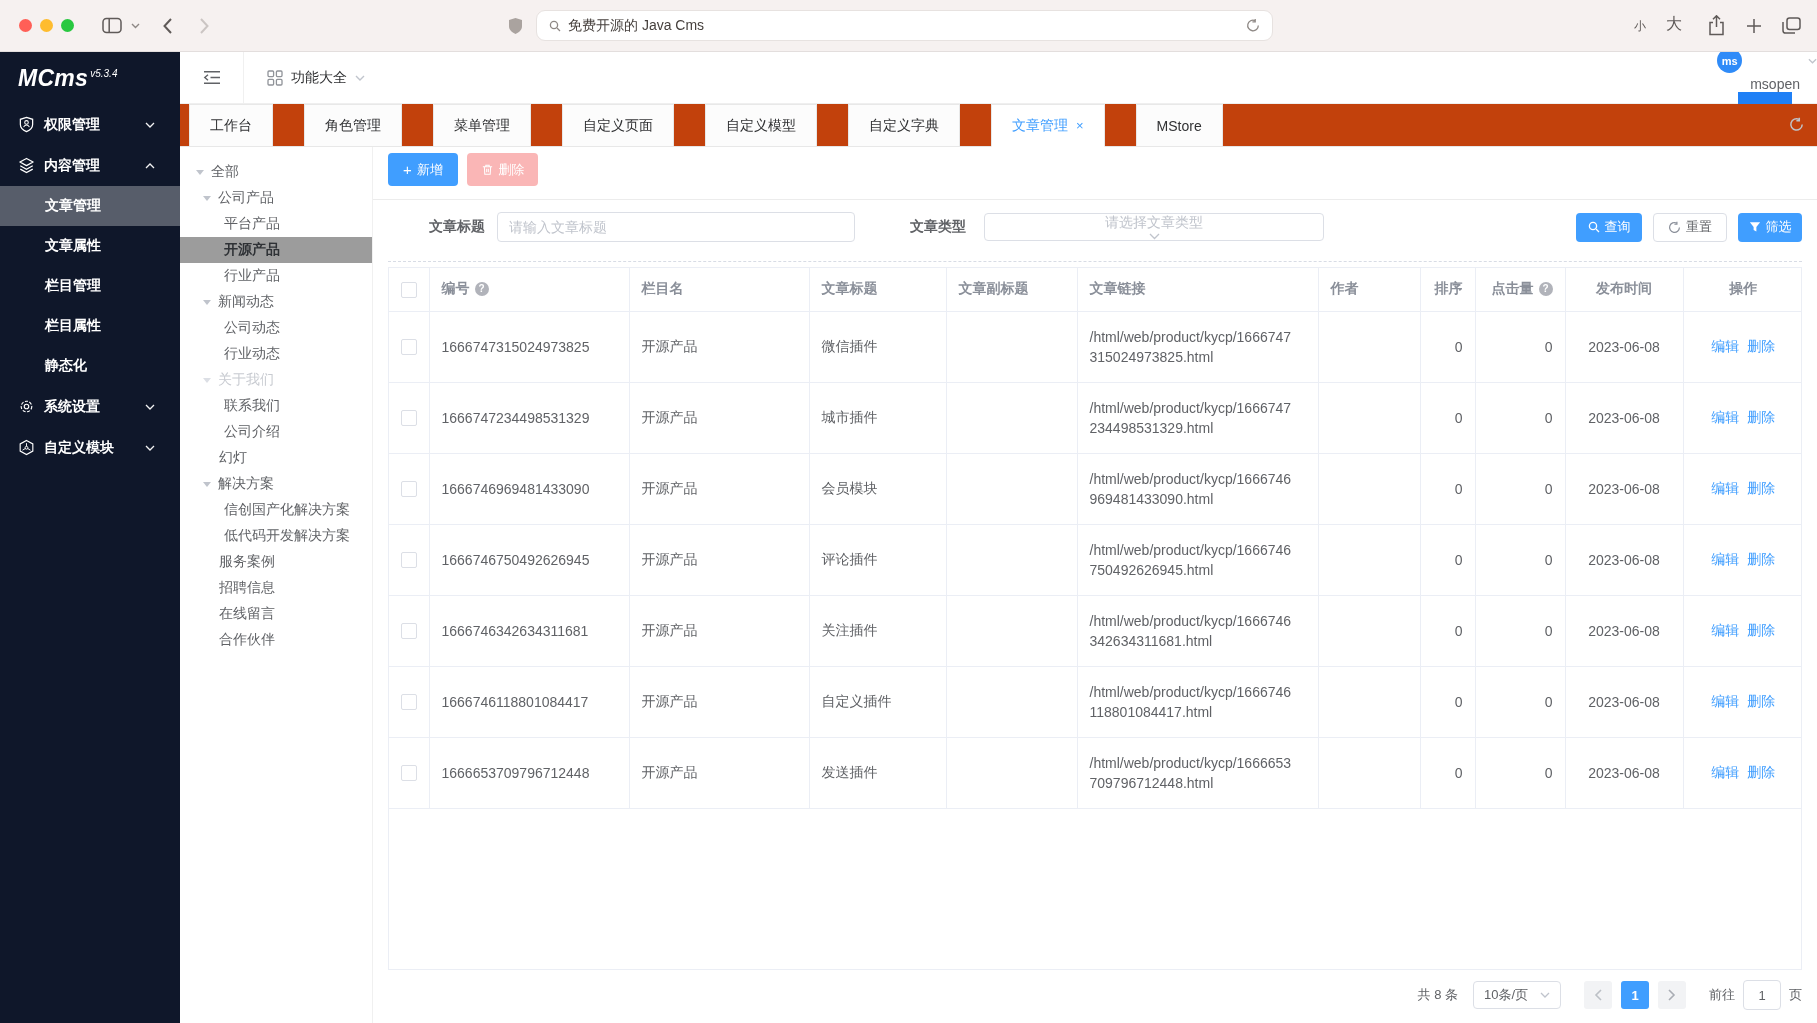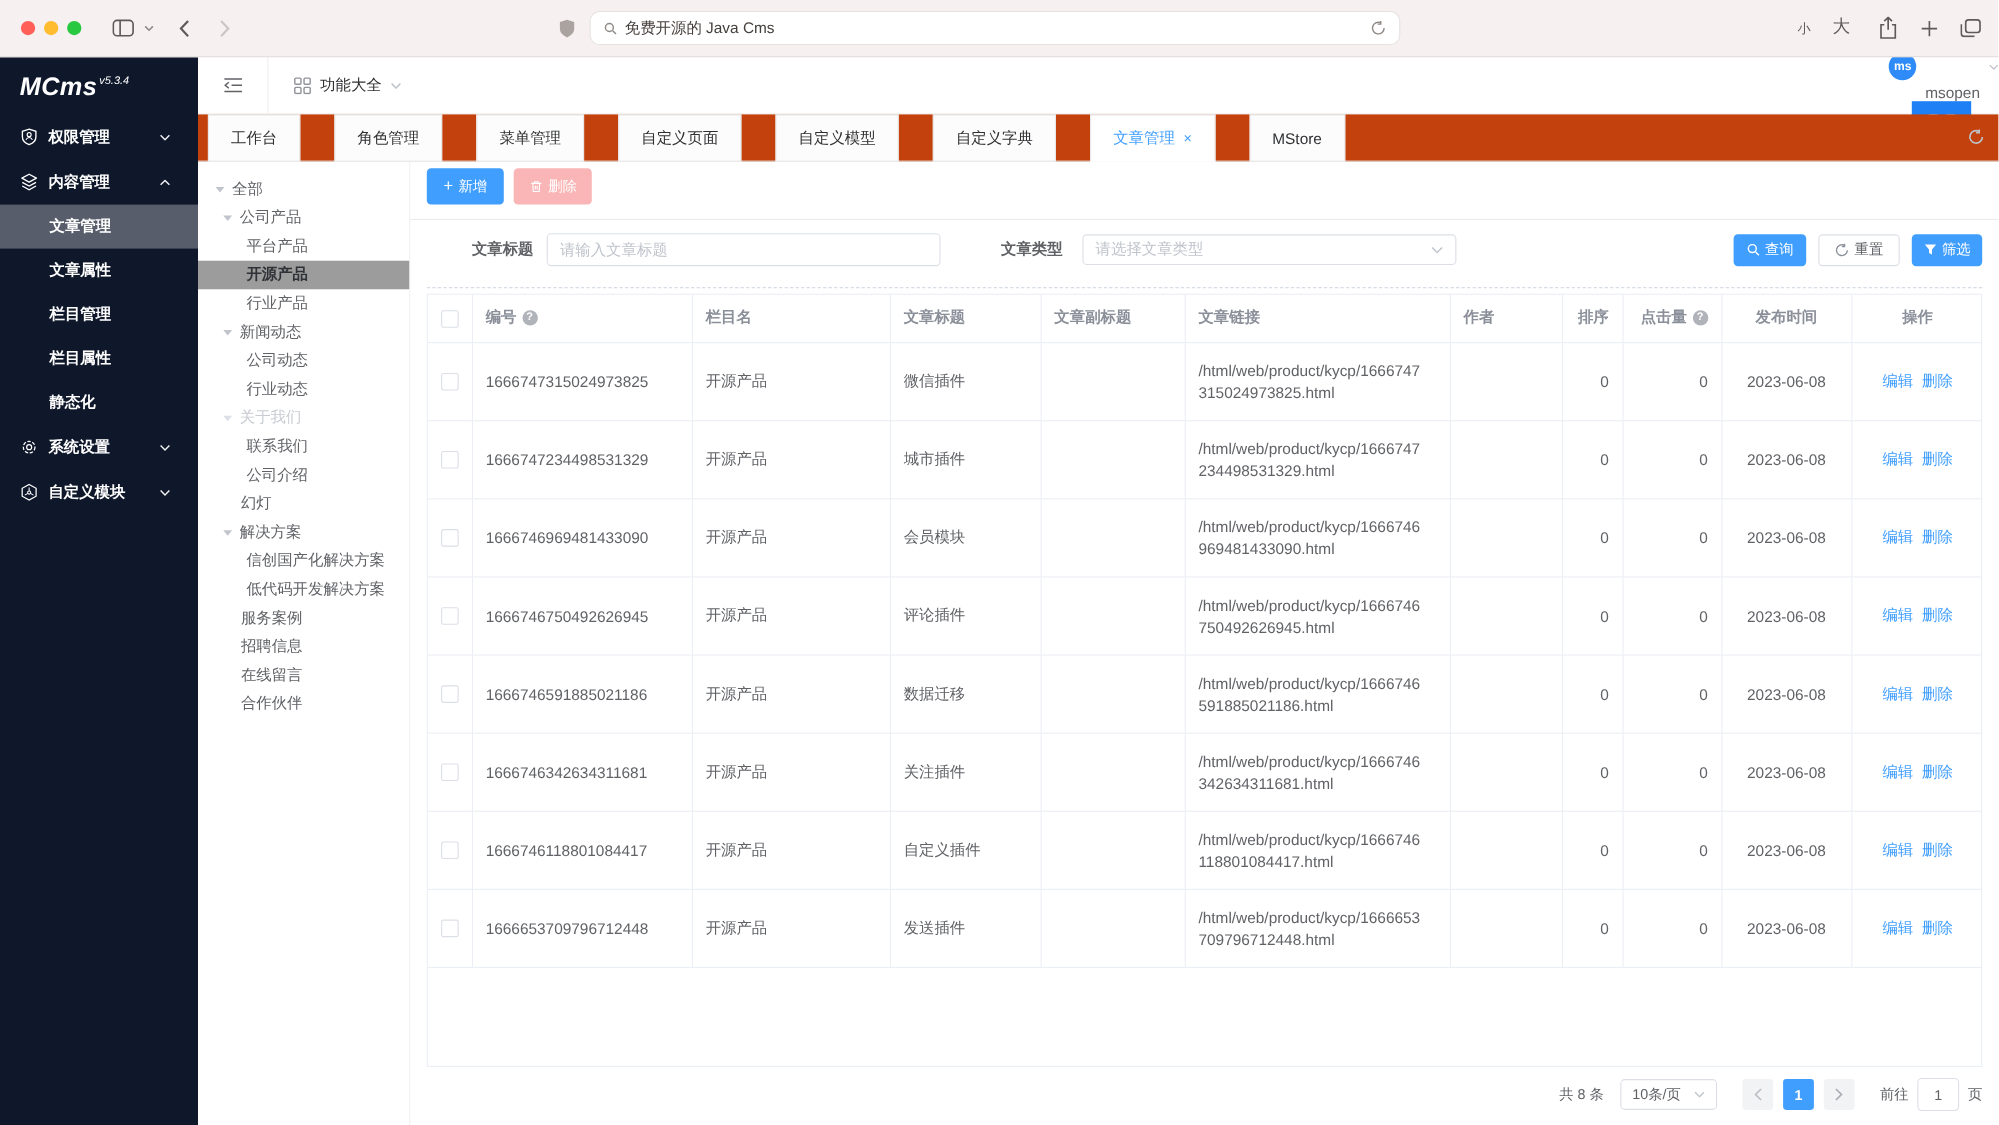--- a/index.html
+++ b/index.html
@@ -70,21 +70,21 @@
   .btn-add{width:70px;height:33px;background:#409eff;color:#fff;}
   .btn-del{width:71px;height:33px;background:#fab6b6;color:#fff;cursor:not-allowed;}
   .plus-g{font-size:15px;line-height:1;font-weight:400;}
   .solid-div{border-top:1px solid #ececec;margin:13px -15px 0 -15px;}
   .filter-row{display:flex;align-items:center;margin-top:12px;}
   .flt-label{font-size:14px;color:#606266;font-weight:600;}
   .flt-label-1{margin-left:41px;}
   .flt-input{width:334px;height:28px;margin-left:12px;border:1px solid #dcdfe6;border-radius:4px;padding:0 11px;font-size:14px;color:#606266;outline:none;font-family:inherit;}
   .flt-input::placeholder{color:#c0c4cc;}
   .flt-label-2{margin-left:55px;}
-  .flt-select{width:316px;height:26px;margin-left:18px;border:1px solid #dcdfe6;border-radius:4px;display:flex;align-items:center;justify-content:space-between;padding:0 11px;color:#c0c4cc;font-size:14px;background:#fff;cursor:pointer;}
+  .flt-select{width:316px;height:26px;margin-left:18px;border:1px solid #dcdfe6;border-radius:4px;display:flex;align-items:center;justify-content:space-between;padding:0 11px;color:#c0c4cc;font-size:14px;background:#fff;cursor:pointer;flex-direction:column;}
   .flt-btns{margin-left:auto;display:flex;gap:11px;}
   .btn-query{width:66px;height:29px;background:#409eff;color:#fff;}
   .btn-reset{width:74px;height:29px;background:#fff;border:1px solid #dcdfe6;color:#606266;}
   .btn-filter{width:64px;height:29px;background:#409eff;color:#fff;}
   .dashed-div{border-top:1px dashed #d8dce5;margin-top:19px;}
 
   
   .table-box{margin-top:5px;height:703px;border:1px solid #ebeef5;box-sizing:border-box;overflow:hidden;}
   table{width:100%;table-layout:fixed;border-collapse:collapse;}
   th,td{border-right:1px solid #ebeef5;border-bottom:1px solid #ebeef5;padding:0 12px;font-size:14px;box-sizing:border-box;overflow:hidden;}
@@ -560,35 +560,20 @@
                       <div class="cell-link-text">/html/web/product/kycp/1666746750492626945.html</div>
                     </td>
                     <td></td>
                     <td class="al-right">0</td>
                     <td class="al-right">0</td>
                     <td class="al-center">2023-06-08</td>
                     <td class="al-center"><a class="op-link">编辑</a><a class="op-link">删除</a></td>
                   </tr>
                   <tr>
                     <td class="al-center"><span class="checkbox"></span></td>
-                    <td>1666746591885021186</td>
-                    <td>开源产品</td>
-                    <td>数据迁移</td>
-                    <td></td>
-                    <td>
-                      <div class="cell-link-text">/html/web/product/kycp/1666746591885021186.html</div>
-                    </td>
-                    <td></td>
-                    <td class="al-right">0</td>
-                    <td class="al-right">0</td>
-                    <td class="al-center">2023-06-08</td>
-                    <td class="al-center"><a class="op-link">编辑</a><a class="op-link">删除</a></td>
-                  </tr>
-                  <tr>
-                    <td class="al-center"><span class="checkbox"></span></td>
                     <td>1666746342634311681</td>
                     <td>开源产品</td>
                     <td>关注插件</td>
                     <td></td>
                     <td>
                       <div class="cell-link-text">/html/web/product/kycp/1666746342634311681.html</div>
                     </td>
                     <td></td>
                     <td class="al-right">0</td>
                     <td class="al-right">0</td>

